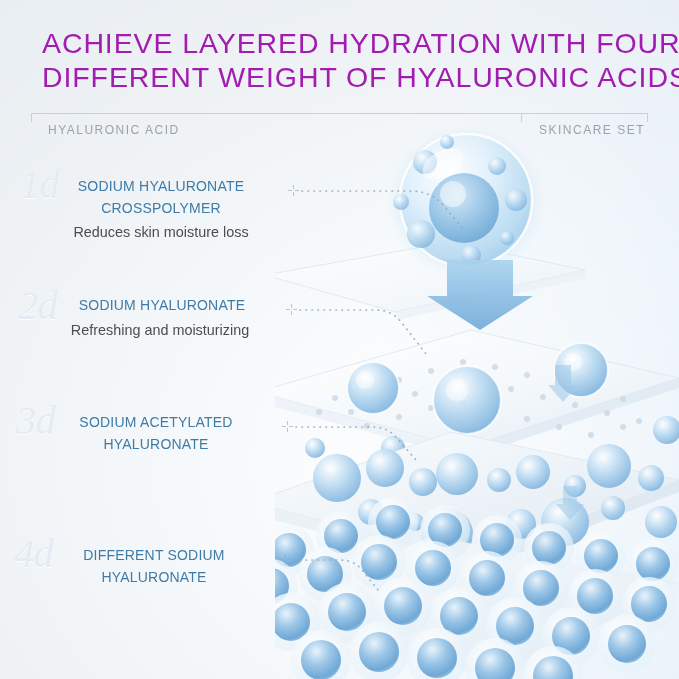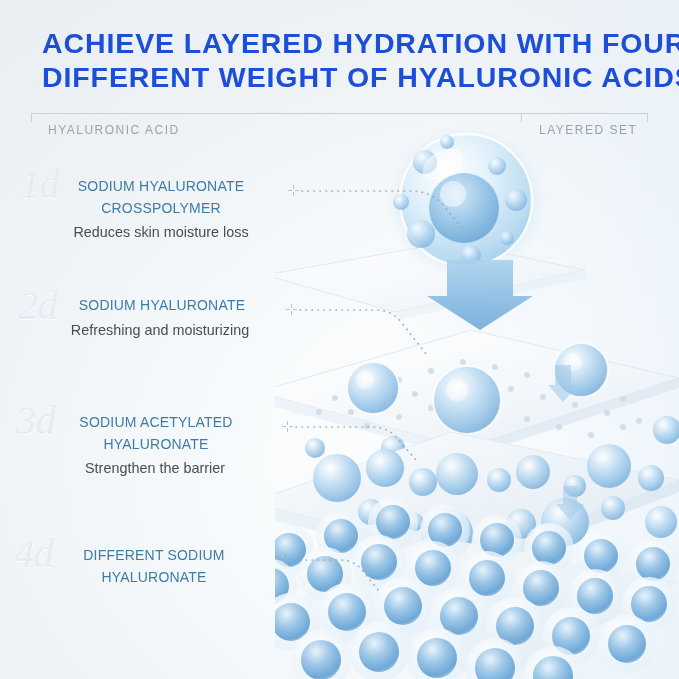--- a/index.html
+++ b/index.html
@@ -15,22 +15,22 @@
   #bg { position:absolute; inset:0;
     background:
       radial-gradient(120% 90% at 78% 68%, #ffffff 0%, #f7fafc 38%, #eef2f5 72%, #e9eef2 100%),
       linear-gradient(160deg,#f4f6f7 0%,#eef1f4 45%,#e9eef3 100%);
   }
   #bg:after{ content:""; position:absolute; inset:0;
     background:linear-gradient(100deg, rgba(255,255,255,0) 55%, rgba(226,238,248,.55) 100%);}
 
   
   #title { position:absolute; left:42px; top:26px; width:600px;
-    color:#1d4ed8; font-size:28.5px; line-height:34px;
-    letter-spacing:.9px; font-weight:700; }
+    color:#a21caf; font-size:28.5px; line-height:34px;
+    letter-spacing:.9px; font-weight:400; }
   #title div{white-space:nowrap;}
 
   #rule { position:absolute; left:31px; top:113px; width:617px; height:26px; }
   #rule .bar{position:absolute;left:0;top:0;width:100%;height:1px;background:#c9d0d6;}
   #rule .tick{position:absolute;top:0;width:1px;height:9px;background:#c9d0d6;}
   #rule .lab{position:absolute;top:10px;font-size:12px;letter-spacing:1.5px;color:#9aa3ab;}
 
   
   .item{position:absolute;left:0;width:300px;text-align:center;}
   .num{position:absolute;font-family:"Liberation Serif",serif;font-style:italic;
@@ -303,21 +303,21 @@
   <div>ACHIEVE LAYERED HYDRATION WITH FOUR</div>
   <div>DIFFERENT WEIGHT OF HYALURONIC ACIDS</div>
 </div>
 
 <div id="rule">
   <div class="bar"></div>
   <div class="tick" style="left:0"></div>
   <div class="tick" style="left:490px"></div>
   <div class="tick" style="left:616px"></div>
   <div class="lab" style="left:17px">HYALURONIC ACID</div>
-  <div class="lab" style="left:508px">LAYERED SET</div>
+  <div class="lab" style="left:508px">SKINCARE SET</div>
 </div>
 
 <svg class="conn" style="left:0;top:150px;width:679px;height:520px">
   <g stroke="#93a8b8" stroke-width="1.7" fill="none" stroke-linecap="round" stroke-dasharray="0.5 5.5" opacity=".85">
     <path d="M302,41 L410,41 Q432,41 444,56 L462,78"></path>
     <path d="M300,160 L376,160 Q392,160 402,173 L426,204"></path>
     <path d="M296,277 L372,277 Q388,277 397,288 L416,310"></path>
     <path d="M294,410 L340,410 Q354,410 362,420 L378,440"></path>
   </g>
 </svg>
@@ -363,21 +363,20 @@
   </div>
   <div class="desc" style="padding-left:20px">Refreshing and moisturizing</div>
 </div>
 
 <div class="item" style="top:412px">
   <div class="num" style="left:16px;top:-12px">3d</div>
   <div class="name" style="padding-left:12px">
     <div>SODIUM ACETYLATED</div>
     <div>HYALURONATE</div>
   </div>
-  <div class="desc" style="padding-left:10px">Strengthen the barrier</div>
 </div>
 
 <div class="item" style="top:545px">
   <div class="num" style="left:14px;top:-12px">4d</div>
   <div class="name" style="padding-left:8px">
     <div>DIFFERENT SODIUM</div>
     <div>HYALURONATE</div>
   </div>
 </div>
 

